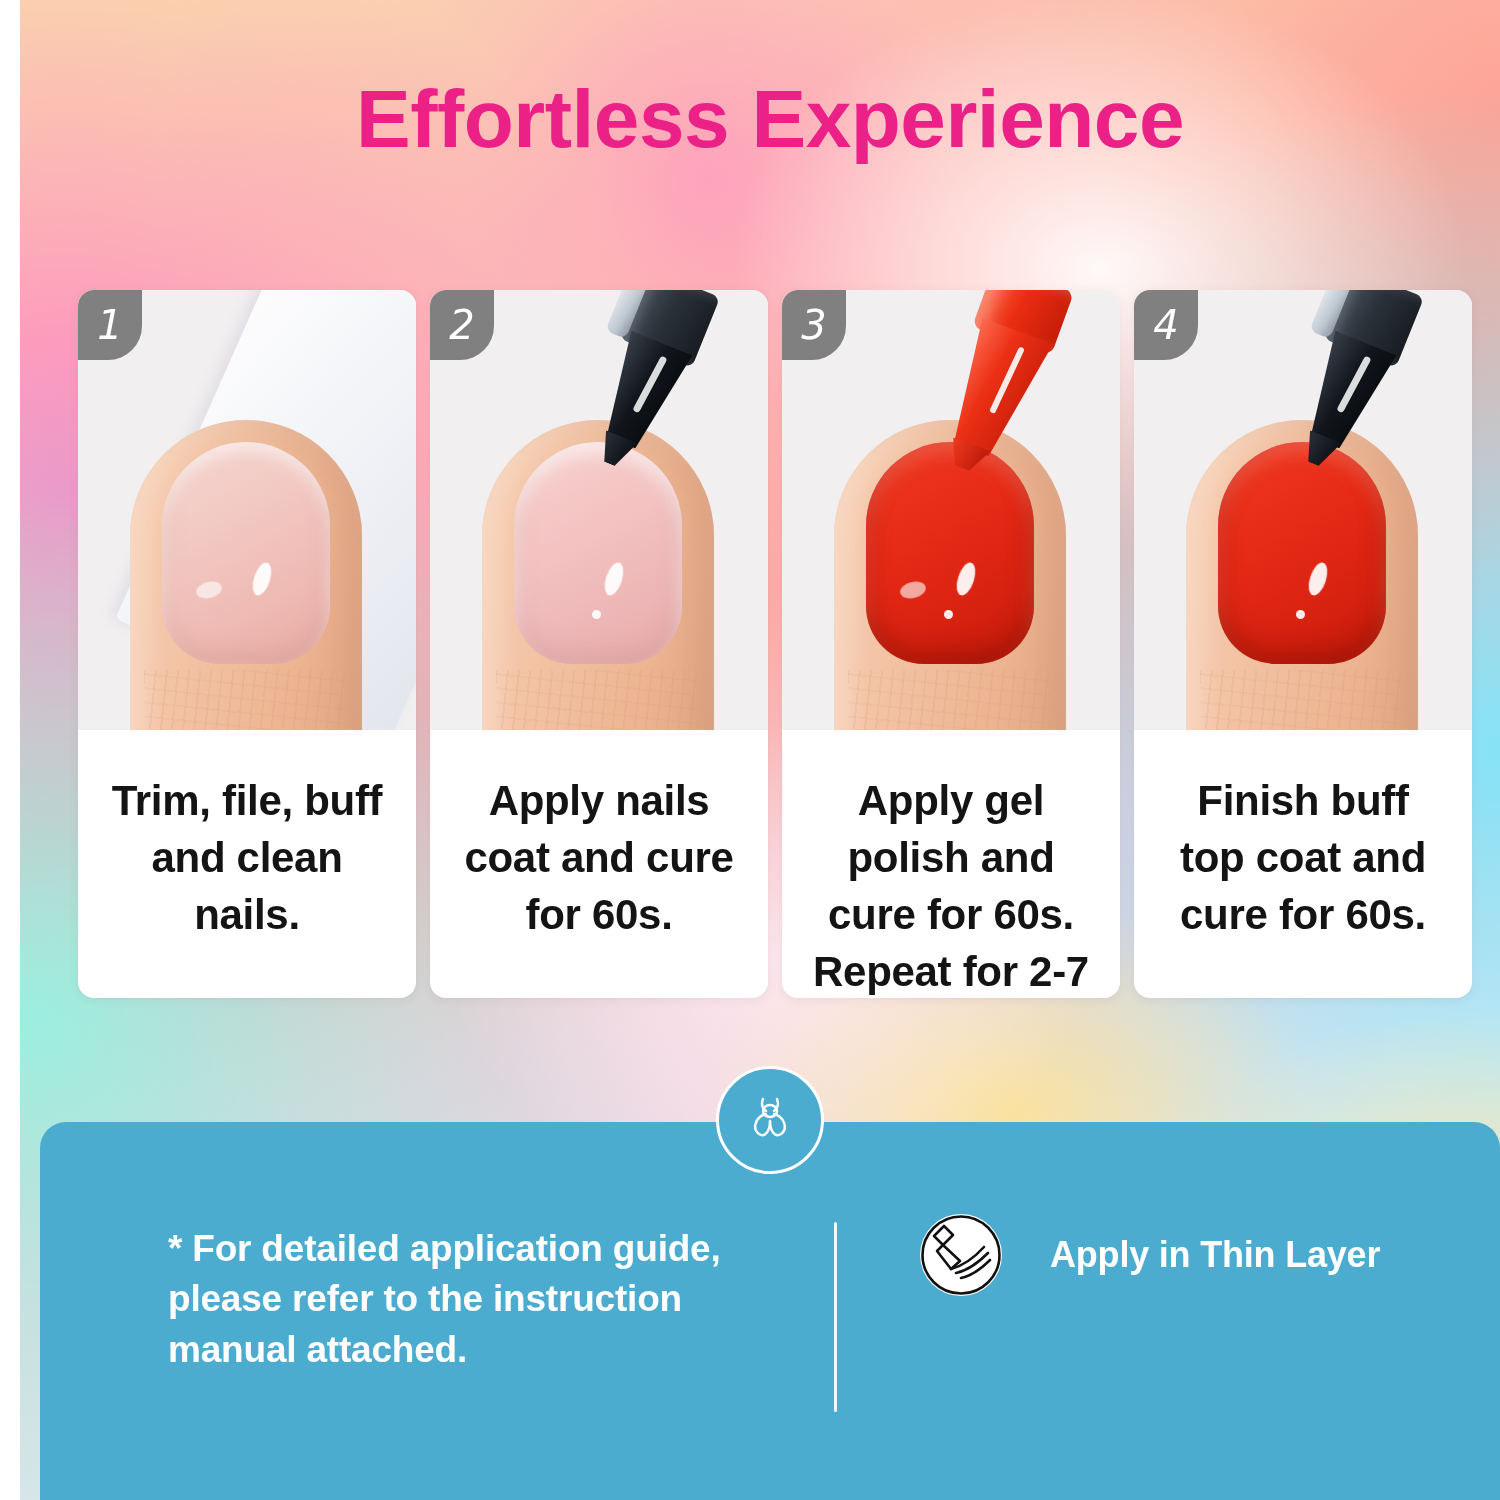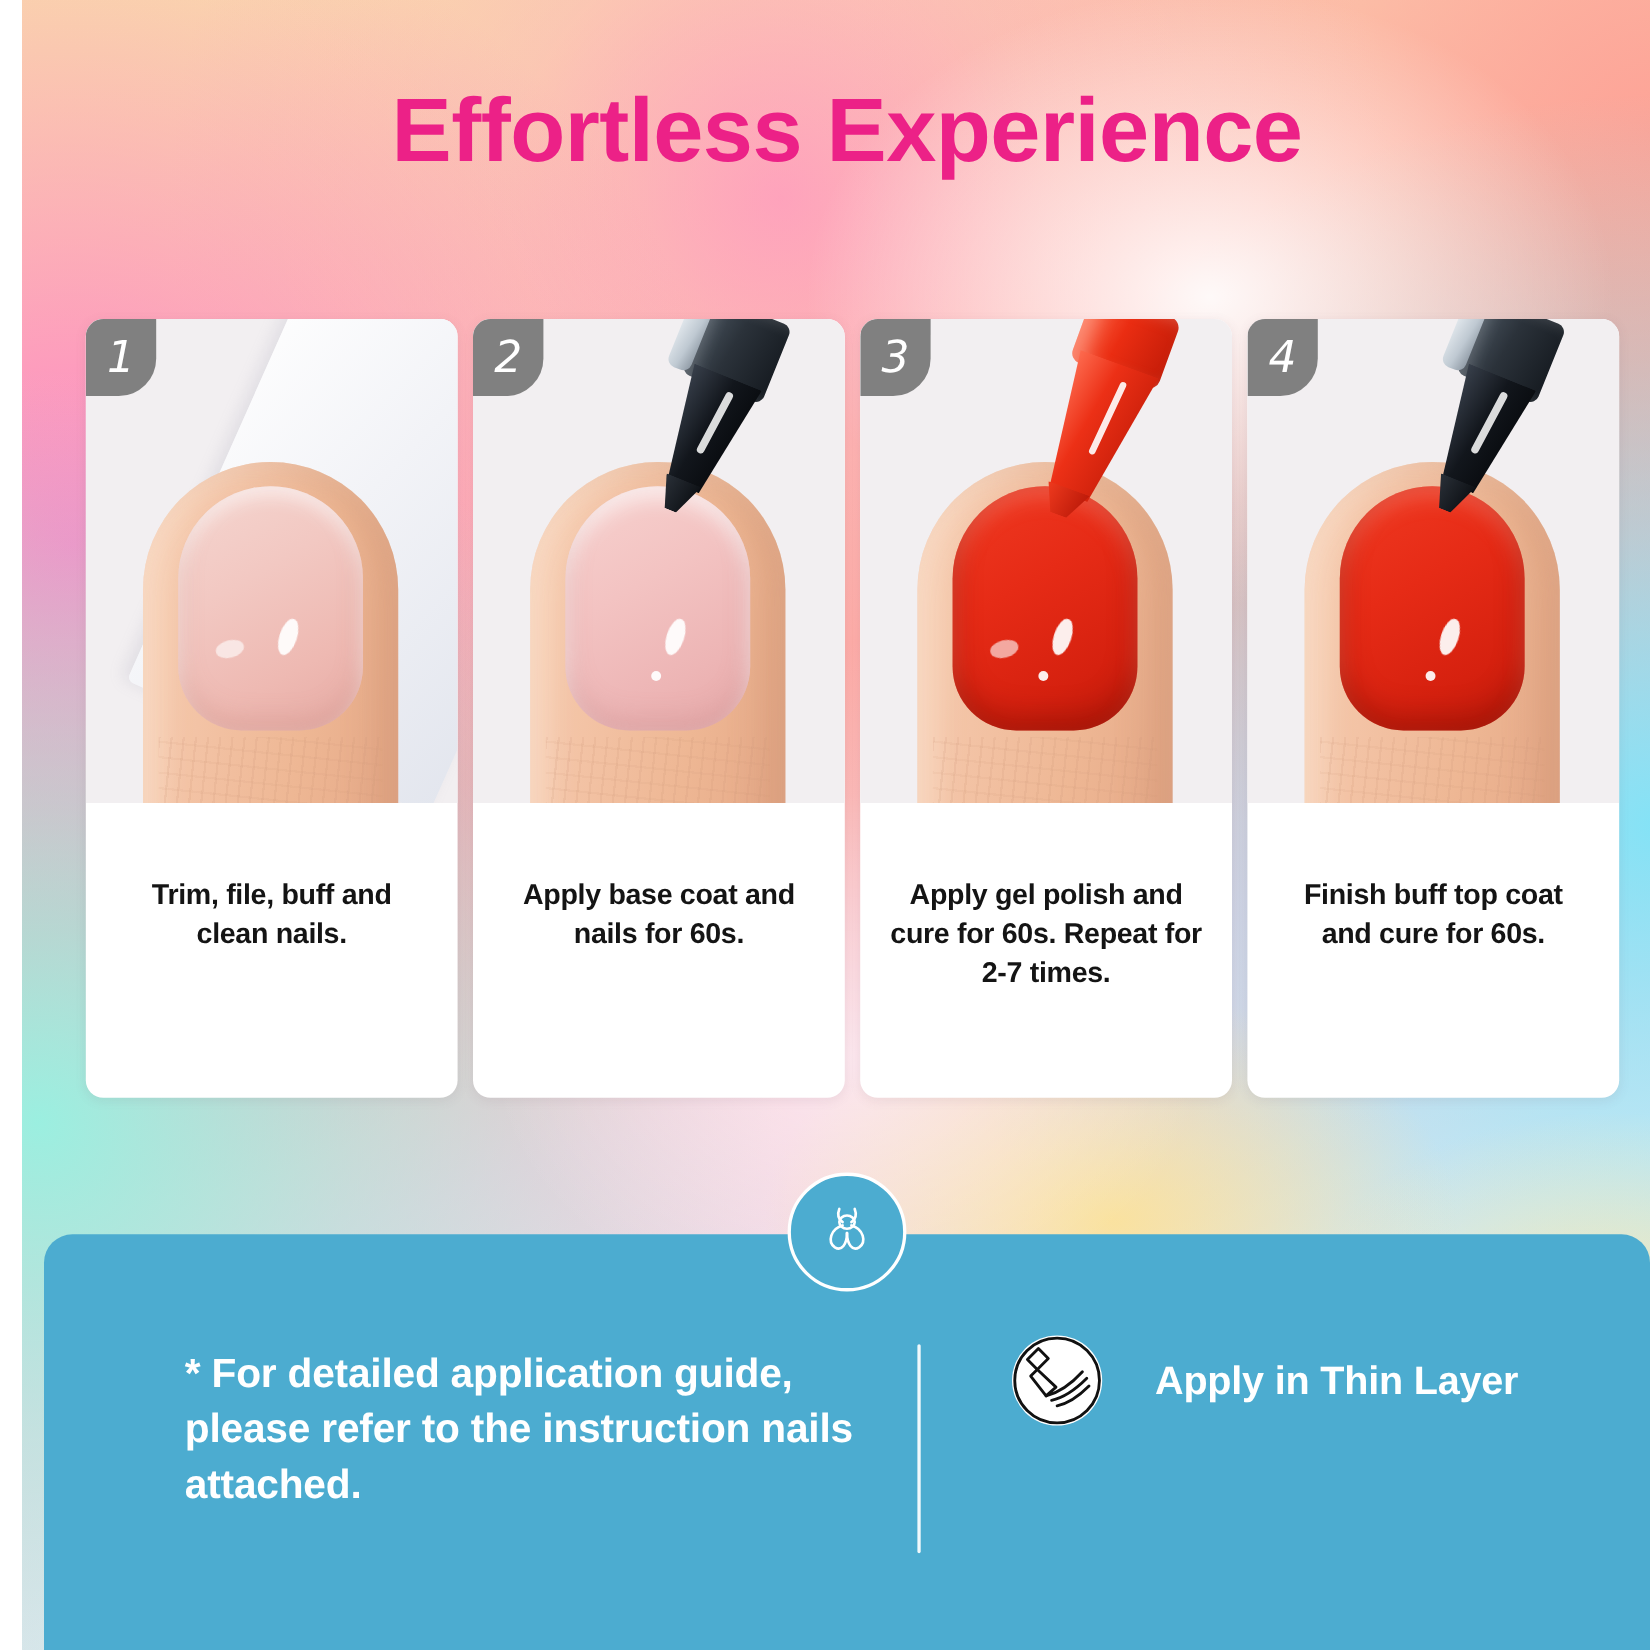--- a/index.html
+++ b/index.html
@@ -114,26 +114,26 @@
     font-family: "DejaVu Sans", sans-serif;
     display: flex;
     align-items: center;
     justify-content: center;
     z-index: 4;
     font-style: italic;
   }
 
   .caption {
     position: absolute;
-    top: 464px; left: 0;
+    top: 440px; left: 0;
     width: 100%;
     height: 268px;
     padding: 42px 26px 0 26px;
     text-align: center;
-    font-size: 26px;
+    font-size: 42px;
     font-weight: 700;
     line-height: 1.36;
     color: #141414;
     letter-spacing: -0.3px;
   }
 
   
   .ph { position: absolute; inset: 0; }
 
   .finger {
@@ -407,21 +407,21 @@
             <div class="shine shine-b"></div>
           </div>
           <div class="brush-black">
             <div class="cap"></div>
             <div class="body"></div>
             <div class="ferrule"></div>
           </div>
         </div>
         <div class="badge">2</div>
       </div>
-      <div class="caption">Apply base coat and nails for 60s.</div>
+      <div class="caption">Apply nails coat and cure for 60s.</div>
     </div>
 
     <div class="card">
       <div class="photo">
         <div class="ph">
           <div class="finger"></div>
           <div class="nail nail-red">
             <div class="shine shine-a"></div>
             <div class="shine shine-b"></div>
             <div class="shine shine-c"></div>
@@ -453,21 +453,21 @@
         </div>
         <div class="badge">4</div>
       </div>
       <div class="caption">Finish buff top coat and cure for 60s.</div>
     </div>
 
   </div>
 
   <div class="panel">
 
-    <div class="panel-note">* For detailed application guide, please refer to the instruction nails attached.</div>
+    <div class="panel-note">* For detailed application guide, please refer to the instruction manual attached.</div>
 
     <div class="panel-divider"></div>
 
     <div class="feature-list">
 
       <div class="feature">
         <div class="feature-icon">
           <svg width="82" height="82" viewBox="0 0 82 82" aria-hidden="true">
             <g fill="none" stroke="#111111" stroke-width="2.6" stroke-linecap="round" stroke-linejoin="round">
               <circle cx="41" cy="41" r="38.5"></circle>

